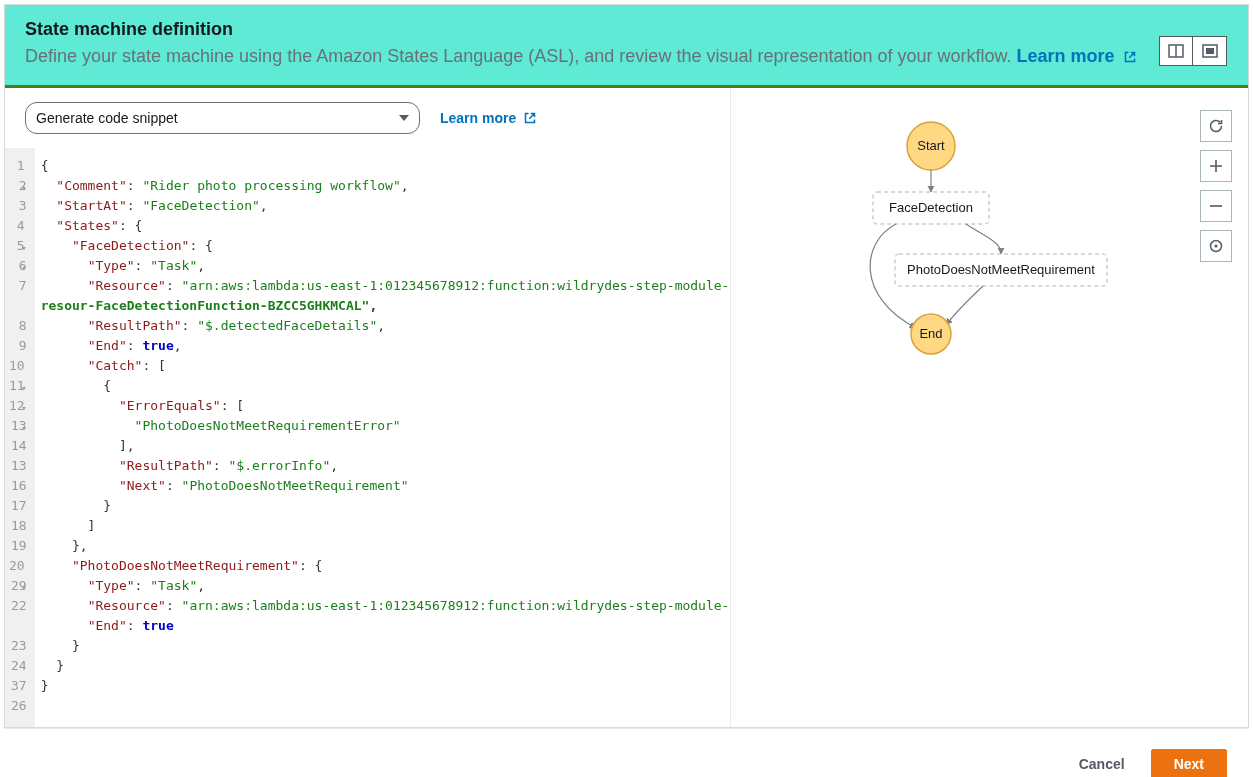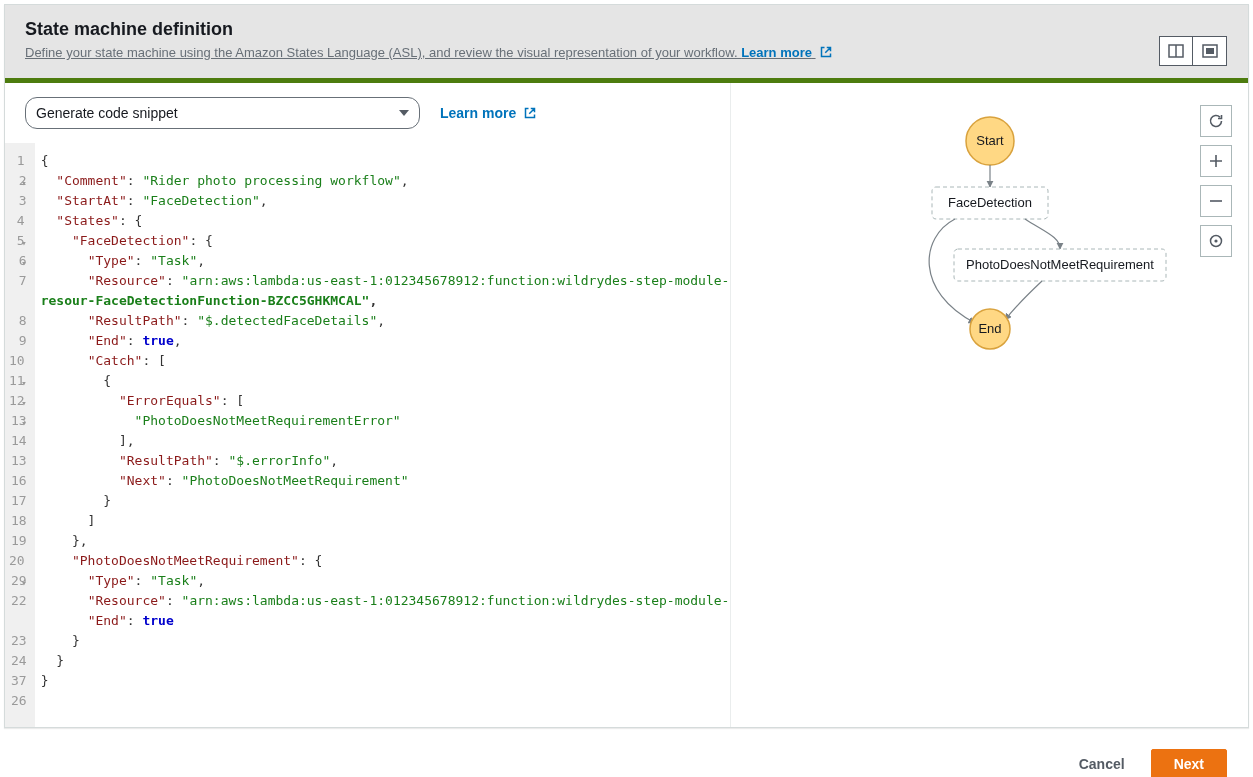--- a/index.html
+++ b/index.html
@@ -13,35 +13,34 @@
     border: 1px solid #d5dbdb;
     box-shadow: 0 1px 1px rgba(0,0,0,0.08);
     margin: 4px;
     width: 1245px;
     height: 724px;
     display: flex;
     flex-direction: column;
     background: #fff;
   }
   .panel-header {
-    background: #e5e5e5;
+    background: #5eead4;
     padding: 14px 20px 16px 20px;
-    border-bottom: 5px solid #4d7c0f;
+    border-bottom: 3px solid #4d7c0f;
   }
   .panel-title {
     font-size: 18px;
     font-weight: 700;
     color: #16191f;
     margin-bottom: 4px;
   }
   .panel-subtitle {
-    font-size: 13px;
+    font-size: 18px;
     color: #687078;
     line-height: 1.4;
-    text-decoration: underline;
   }
   .link {
     color: #0073bb;
     text-decoration: none;
     font-weight: 700;
     cursor: pointer;
   }
   .link .ext-icon {
     vertical-align: -1px;
     margin-left: 4px;
@@ -131,21 +130,20 @@
   .code .wrap { height: 20px; white-space: pre; padding-left: 0; font-weight: bold; }
   .p  { color: #333; }           
   .k  { color: #8b1a1a; }        
   .s  { color: #1a7f1a; }        
   .n  { color: #0000cc; font-weight: bold; }        
   .diagram-col {
     flex: 1;
     position: relative;
     display: flex;
     align-items: flex-start;
-    justify-content: center;
     padding: 24px 20px;
   }
   .graph-controls {
     position: absolute;
     right: 16px;
     top: 22px;
     display: flex;
     flex-direction: column;
     gap: 8px;
   }

